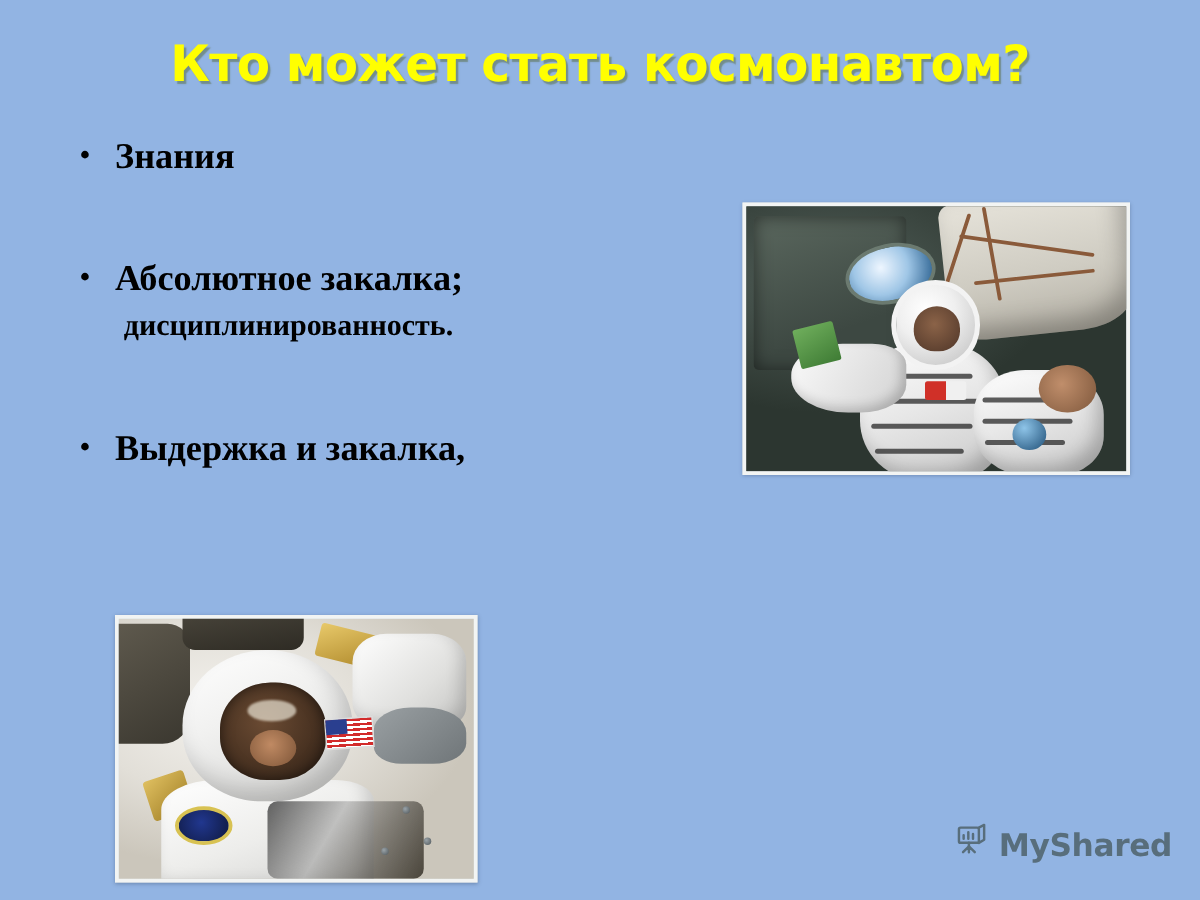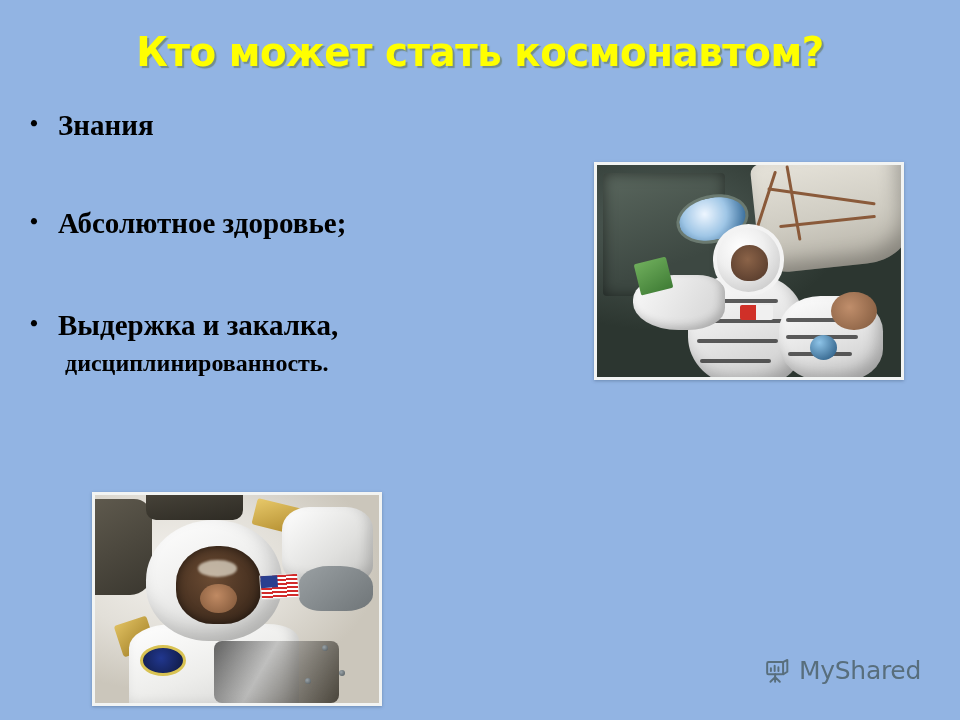--- a/index.html
+++ b/index.html
@@ -42,20 +42,21 @@
     top: 104px;
     width: 470px;
     color: #000000;
     font-family: "Liberation Serif", "DejaVu Serif", serif;
     font-weight: bold;
   }
   .ln {
     position: relative;
     display: block;
     white-space: nowrap;
+    margin-left: 34px;
   }
   .ln.bulleted {
     padding-left: 40px;
   }
   .ln.bulleted::before {
     content: "\2022";
     position: absolute;
     left: 12px;
     top: -1px;
     font-size: 0.78em;
@@ -353,43 +354,44 @@
     border-radius: 50%;
     background: radial-gradient(circle at 35% 35%, #9aa3a8, #4e565a);
   }
 
   
   #watermark {
     position: absolute;
     left: 762px;
     top: 656px;
     display: flex;
-    align-items: flex-start;
+    align-items: flex-end;
     gap: 7px;
     opacity: 0.82;
+    font-weight: bold;
   }
   #watermark .wm-text {
     font-family: "DejaVu Sans", "Liberation Sans", sans-serif;
     font-size: 25px;
     color: #4c5f66;
     letter-spacing: -0.3px;
   }
 </style>
 </head>
 <body>
 
 <div id="slide">
 
   <div id="slide-title">Кто может стать космонавтом?</div>
 
   <div class="left-col">
     <span class="ln bulleted l-know">Знания</span>
-    <span class="ln bulleted l-health">Абсолютное здоровье;</span>
+    <span class="ln bulleted l-health">Абсолютное закалка;</span>
+    <span class="ln l-disc">дисциплинированность.</span>
     <span class="ln bulleted l-endure">Выдержка и закалка,</span>
-    <span class="ln l-disc">дисциплинированность.</span>
   </div>
 
   <div class="right-col">
   </div>
 
   <div class="photo" id="photo-soyuz">
     <div class="scene soyuz-bg">
       <div class="soyuz-panel"></div>
       <div class="soyuz-port"></div>
       <div class="soyuz-rack"></div>

